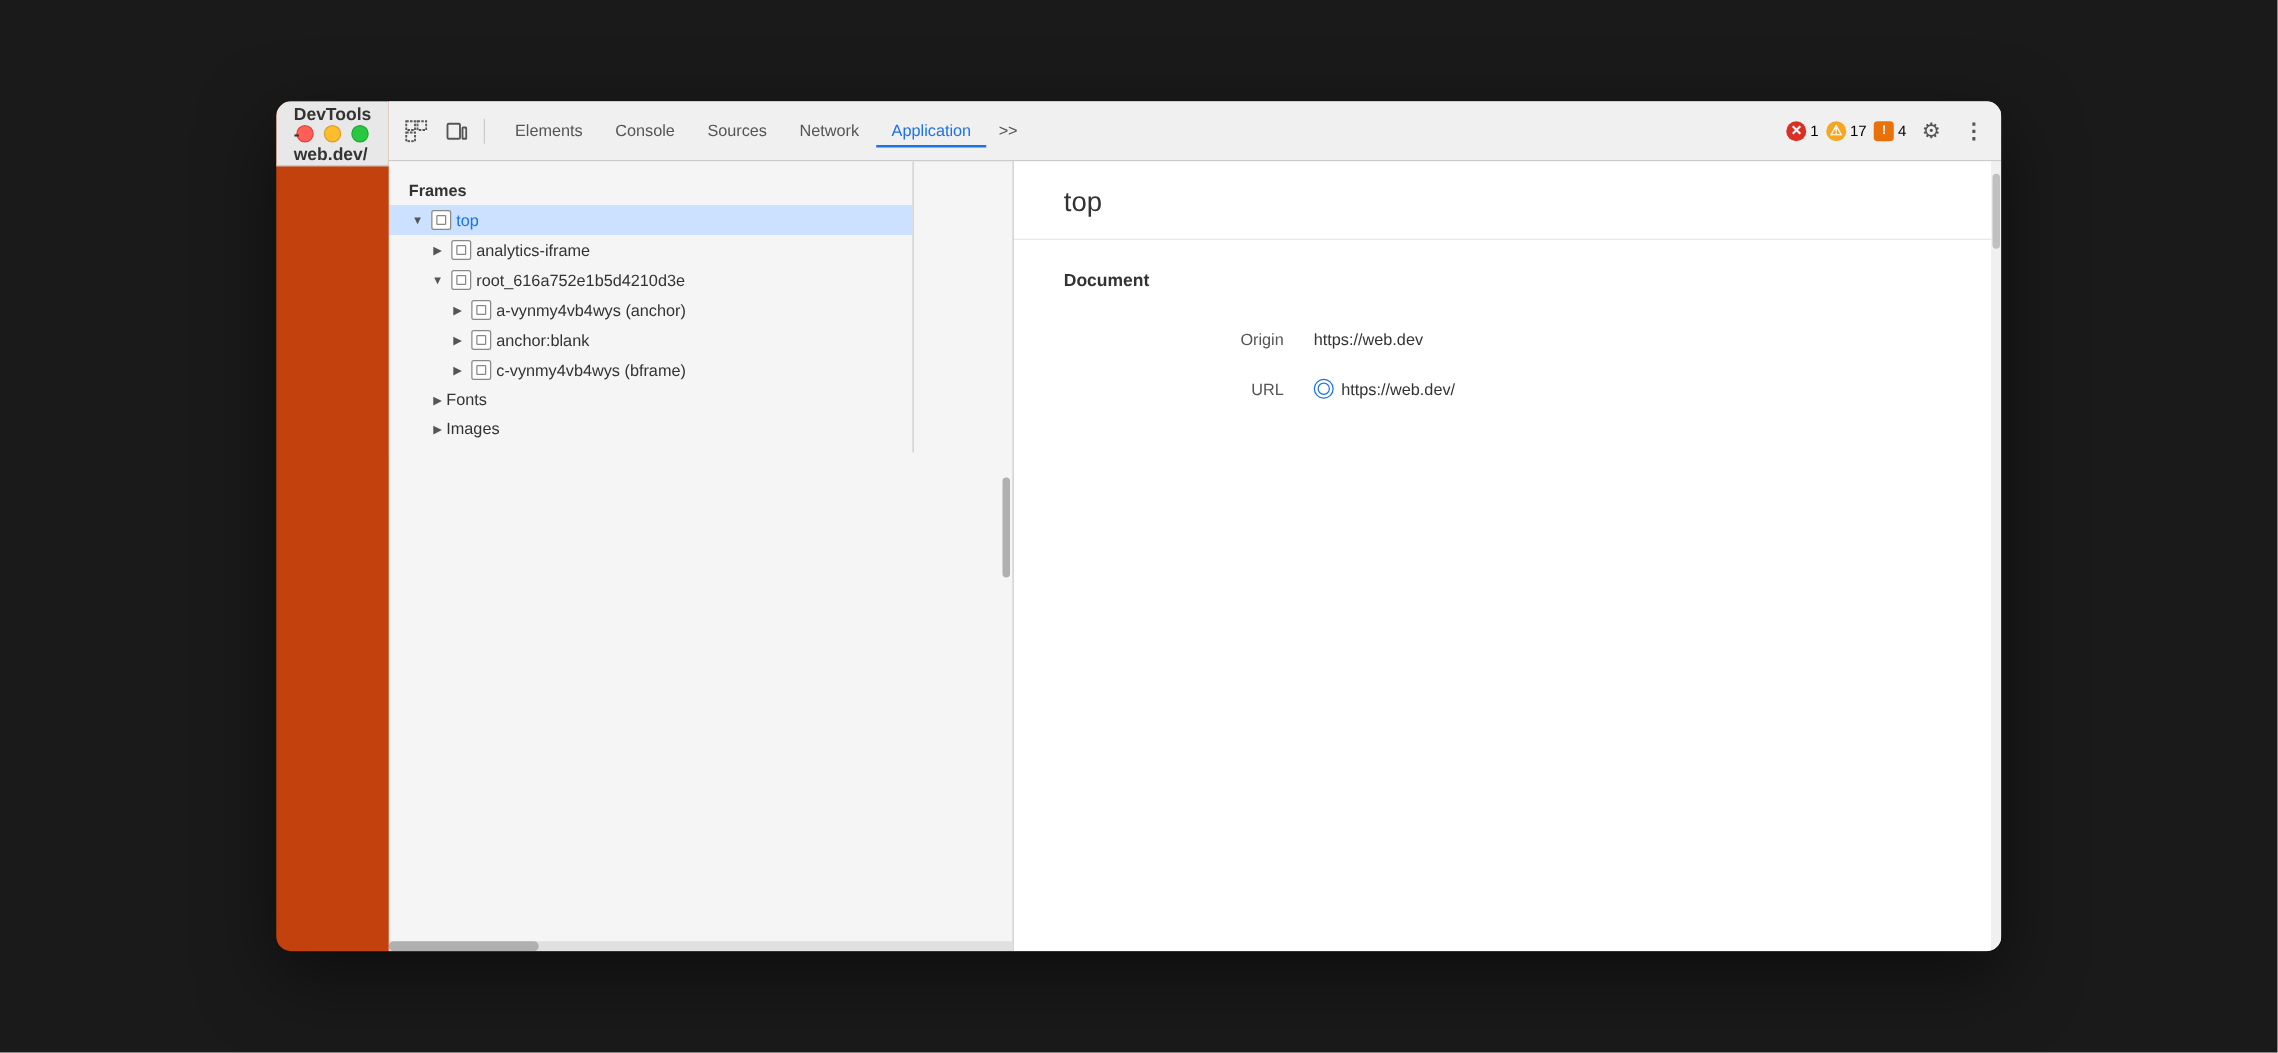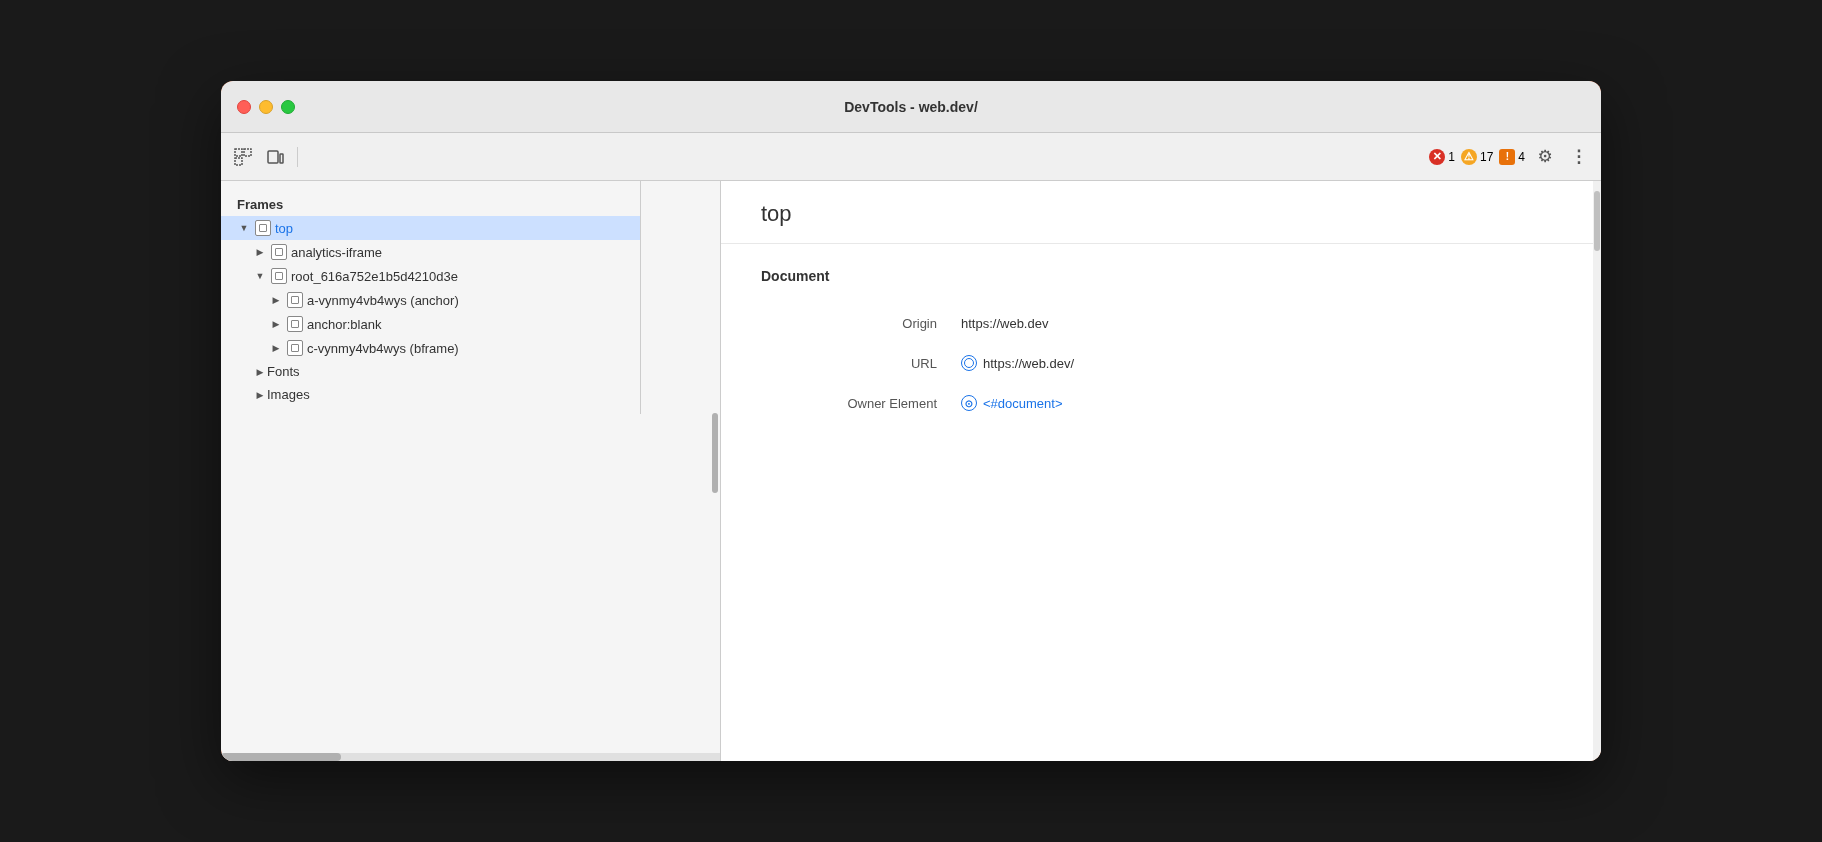--- a/index.html
+++ b/index.html
@@ -12,21 +12,20 @@
       font-family: -apple-system, BlinkMacSystemFont, 'Helvetica Neue', Arial, sans-serif;
     }
     .window {
       width: 1380px;
       height: 680px;
       background: #c2410c;
       border-radius: 12px;
       box-shadow: 0 20px 60px rgba(0,0,0,0.5);
       overflow: hidden;
       display: flex;
-      flex-direction: column;
       justify-content: space-between;
     }
     .titlebar {
       background: #e8e8e8;
       height: 52px;
       display: flex;
       align-items: center;
       padding: 0 16px;
       border-bottom: 1px solid #c8c8c8;
       position: relative;
@@ -365,20 +364,28 @@
           <rect x="1" y="10" width="7" height="7" stroke="#555" stroke-width="1.5" stroke-dasharray="2 1" fill="none"></rect>
         </svg>
       </div>
       <div class="toolbar-icon" title="Device toolbar">
         <svg width="18" height="18" viewBox="0 0 18 18" fill="none">
           <rect x="2" y="3" width="10" height="12" rx="1" stroke="#555" stroke-width="1.5" fill="none"></rect>
           <rect x="14" y="6" width="3" height="9" rx="0.5" stroke="#555" stroke-width="1.5" fill="none"></rect>
         </svg>
       </div>
       <div class="toolbar-divider"></div>
+      <div class="toolbar-tabs">
+        <div class="tab">Elements</div>
+        <div class="tab">Console</div>
+        <div class="tab">Sources</div>
+        <div class="tab">Network</div>
+        <div class="tab active">Application</div>
+        <div class="tab tab-overflow">&gt;&gt;</div>
+      </div>
       <div class="toolbar-right">
         <div class="badge badge-error">
           <div class="badge-icon" style="background:#d93025; font-size:11px;">✕</div>
           <span>1</span>
         </div>
         <div class="badge badge-warning">
           <div class="badge-icon" style="background:#f5a623; font-size:11px;">⚠</div>
           <span>17</span>
         </div>
         <div class="badge badge-info">
@@ -477,27 +484,20 @@
             </div>
 
             <div class="info-row">
               <div class="info-label">URL</div>
               <div class="info-value">
                 <span class="url-icon"></span>
                 <span>https://web.dev/</span>
               </div>
             </div>
 
-            <div class="info-row">
-              <div class="info-label">Owner Element</div>
-              <div class="info-value">
-                <span class="dom-icon">⊙</span>
-                <a href="#">&lt;#document&gt;</a>
-              </div>
-            </div>
           </div>
         </div>
       </div>
 
       <div style="width:8px; background:#f0f0f0; flex-shrink:0; position:relative;">
         <div style="position:absolute; top:10px; right:1px; width:6px; height:60px; background:#c0c0c0; border-radius:3px;"></div>
       </div>
     </div>
   </div>
 </div>

